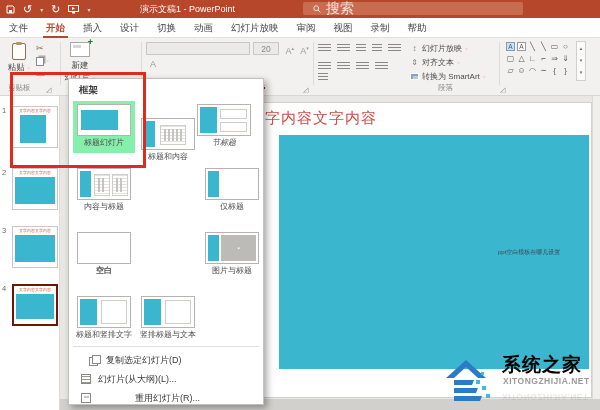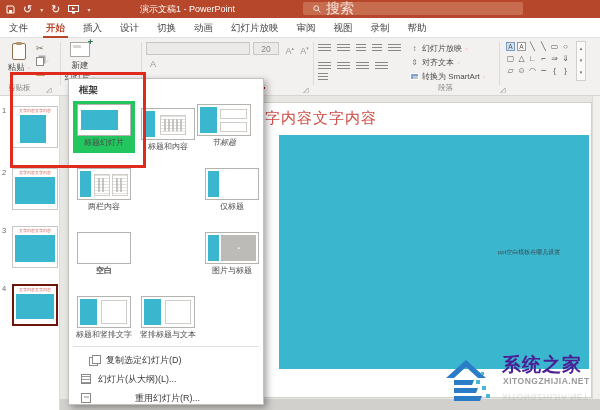--- a/index.html
+++ b/index.html
@@ -87,21 +87,21 @@
   .slide-title { position:absolute; left:-2px; top:6px; font-size:15px; color:#cd4b41; white-space:nowrap; letter-spacing:1px; }
   .slide-cyan { position:absolute; left:28px; top:32px; width:310px; height:234px; background:#3ab6ce; }
   .slide-note { position:absolute; left:219px; top:114px; width:64px; font-size:6px; line-height:7px; color:#3c4a4e; }
   .vscroll { position:absolute; right:0; top:0; width:8px; height:314px; background:#f1efec; border-left:1px solid #dddbd8; }
   .hstrip { position:absolute; left:0; bottom:0; width:540px; height:11px; background:#d2d0cd; }
 
   
   .layout-menu { position:absolute; left:68px; top:78px; width:196px; height:327px; background:#fff; border:1px solid #c3c1bf; box-shadow:3px 3px 7px rgba(0,0,0,.35); z-index:40; }
   .lm-header { position:absolute; left:10px; top:5px; font-size:9.5px; font-weight:bold; color:#3a3a3a; }
   .cell { position:absolute; width:62px; height:52px; text-align:center; }
-  .cell.sel { background:#22c55e; }
+  .cell.sel { background:#86efac; }
   .lt { position:relative; width:54px; height:32px; background:#fff; border:1px solid #b5b2af; margin:3px auto 0; }
   .lt .bar { position:absolute; left:2px; top:2px; bottom:2px; width:11px; background:#3ab6ce; }
   .lt .bar.wide { width:17px; }
   .lt .bigblock { position:absolute; left:3px; right:12px; top:5px; bottom:5px; background:#3ab6ce; }
   .lt .ph { position:absolute; border:1px solid #cfcdca; background:repeating-linear-gradient(to bottom,#e4e2df 0 1px,transparent 1px 3px); }
   .lt .ph.icons::after { content:""; position:absolute; left:3px; top:3px; right:3px; bottom:3px; background:repeating-linear-gradient(to right,#b9b7b4 0 2px,transparent 2px 4px); opacity:.8; }
   .lt .gray { position:absolute; left:15px; top:2px; right:2px; bottom:2px; background:#bdbbb8; }
   .lt .gray::after { content:"▪"; color:#fff; font-size:6px; position:absolute; left:50%; top:50%; transform:translate(-50%,-55%); }
   .lt-label { font-size:8px; color:#4a4a4a; margin-top:2px; line-height:9px; }
   .lm-sep { position:absolute; left:4px; right:4px; top:267px; height:1px; background:#e1dfdc; }
@@ -111,21 +111,21 @@
   .mi-copy::after { content:""; position:absolute; left:3px; top:0; width:7px; height:7px; border:1px solid #8a8886; background:#fff; }
   .mi-outline { border:1px solid #8a8886; background:repeating-linear-gradient(to bottom,#9a9896 1px, #9a9896 2px, transparent 2px, transparent 4px); }
   .mi-reuse { border:1px solid #8a8886; background:#fff; }
   .mi-reuse::after { content:""; position:absolute; left:2px; top:2px; width:5px; height:2px; background:#c9c7c4; }
 
   
   .annotation { position:absolute; left:10px; top:72px; width:136px; height:96px; border:3px solid #e02a1e; z-index:50; }
 
   
   .watermark { position:absolute; right:2px; bottom:0; width:160px; height:62px; z-index:60; }
-  .wm-name { position:absolute; left:64px; top:4px; font-size:19px; font-weight:bold; color:#4c1d95; letter-spacing:1px; }
+  .wm-name { position:absolute; left:64px; top:4px; font-size:19px; font-weight:bold; color:#000000; letter-spacing:1px; }
   .wm-domain { position:absolute; left:65px; top:28px; font-size:8.5px; font-weight:bold; color:#9a9a9a; letter-spacing:.5px; }
   .wm-reflect { position:absolute; left:64px; top:40px; transform:scaleY(-1); opacity:.22; height:14px; overflow:hidden; }
   .wm-reflect div:first-child { font-size:8.5px; font-weight:bold; color:#9a9a9a; letter-spacing:.5px; }
 </style>
 </head>
 <body>
 
 <div class="screen">
 
   <div class="titlebar">
@@ -322,21 +322,21 @@
 
   <div class="layout-menu">
     <div class="lm-header">框架</div>
 
     <div class="cell sel" style="left:4px; top:22px;">
       <div class="lt">
           <div class="bigblock"></div>
         </div>
       <div class="lt-label">标题幻灯片</div>
     </div>
-    <div class="cell" style="left:68px; top:26px;">
+    <div class="cell" style="left:68px; top:36px;">
       <div class="lt">
           <div class="bar"></div>
           <div class="ph icons" style="left:18px; top:6px; width:26px; height:20px;"></div>
         </div>
       <div class="lt-label">标题和内容</div>
     </div>
     <div class="cell" style="left:124px; top:22px;font-style:italic;">
       <div class="lt">
           <div class="bar wide"></div>
           <div class="ph" style="left:22px; top:4px; right:3px; height:10px; background:#fff;"></div>
@@ -344,21 +344,21 @@
         </div>
       <div class="lt-label">节标题</div>
     </div>
 
     <div class="cell" style="left:4px; top:86px;">
       <div class="lt">
           <div class="bar"></div>
           <div class="ph icons" style="left:16px; top:5px; width:16px; height:22px;"></div>
           <div class="ph icons" style="left:34px; top:5px; width:16px; height:22px;"></div>
         </div>
-      <div class="lt-label">两栏内容</div>
+      <div class="lt-label">内容与标题</div>
     </div>
     <div class="cell" style="left:132px; top:86px;">
       <div class="lt">
           <div class="bar"></div>
         </div>
       <div class="lt-label">仅标题</div>
     </div>
 
     <div class="cell" style="left:4px; top:150px;font-weight:bold;">
       <div class="lt"></div>

